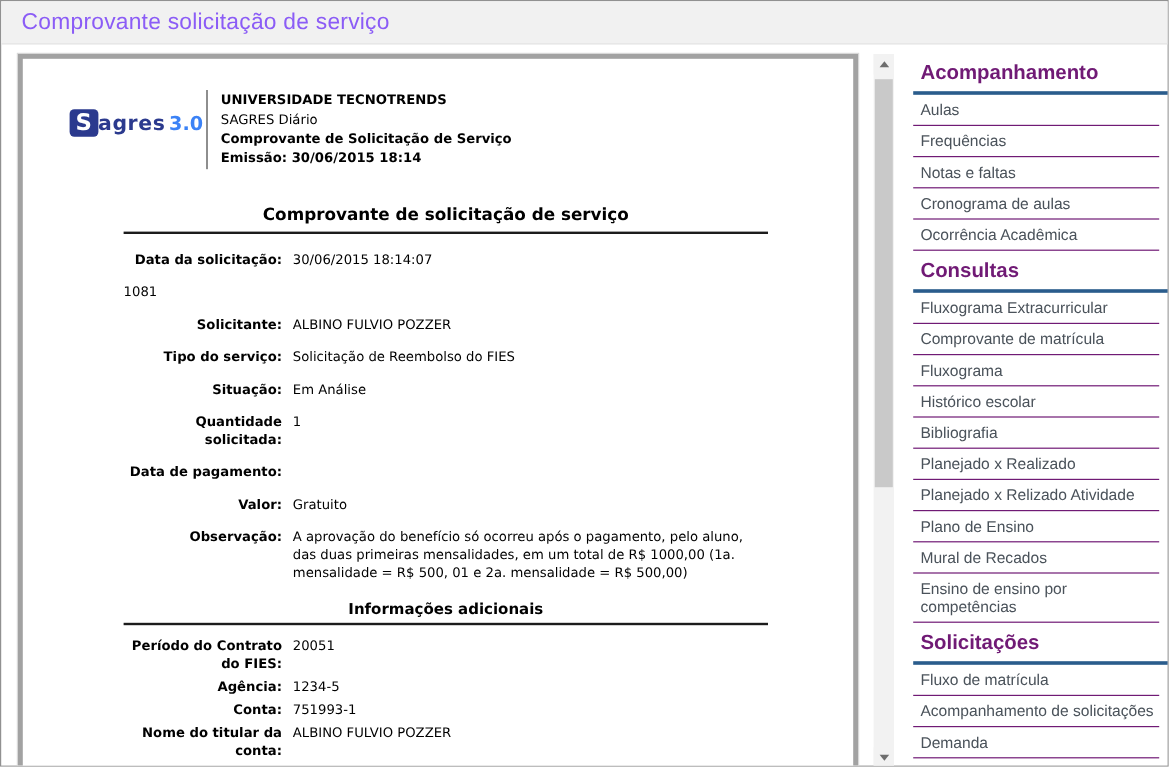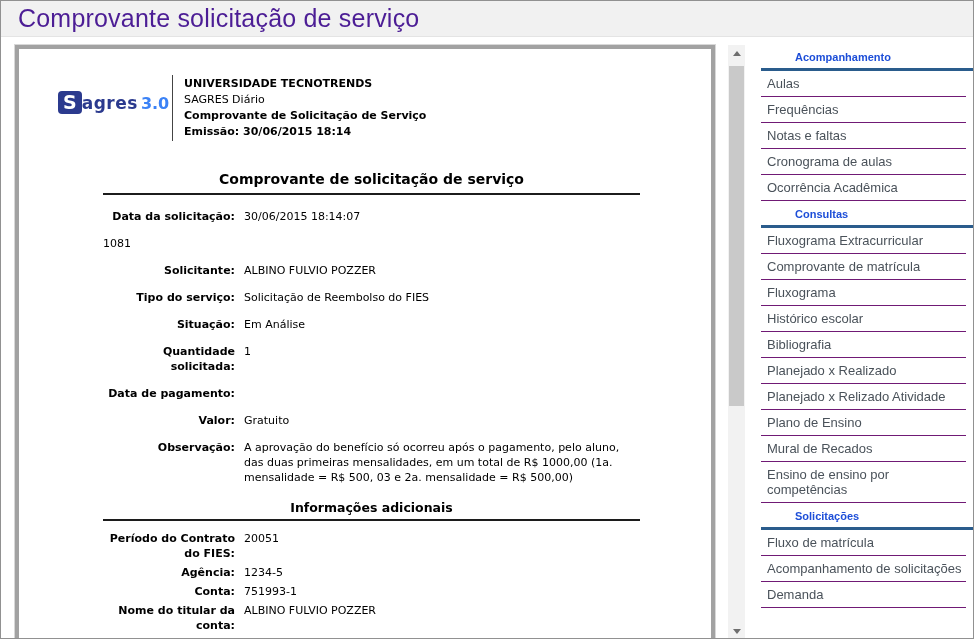--- a/index.html
+++ b/index.html
@@ -5,21 +5,21 @@
   * { margin:0; padding:0; box-sizing:border-box; }
   html,body { width:974px; height:639px; background:#fff; font-family:"Liberation Sans",sans-serif; }
 
   .window { position:relative; width:974px; height:639px; background:#fff;
             border:1px solid #919191; overflow:hidden; }
 
   
   .titlebar { position:absolute; top:0; left:0; right:0; height:36px; background:#f1f1f1;
               border-bottom:1px solid #e4e4e4; display:flex; align-items:center;
               padding-left:17px; }
-  .titlebar span { color:#4c1d95; font-size:25px; font-weight:400; letter-spacing:.2px; }
+  .titlebar span { color:#8b5cf6; font-size:19px; font-weight:400; letter-spacing:.2px; }
 
   
   .page { position:absolute; left:14px; top:44px; width:700px; height:640px; background:#fff;
           border:4px solid #a2a2a2; box-shadow:0 0 0 1px #d8d8d8; overflow:hidden;
           font-family:"DejaVu Sans",sans-serif; color:#000; }
 
   .doc-header { display:flex; align-items:flex-start; margin:26px 0 0 39px; }
   .logo { display:flex; align-items:baseline; margin-top:16px; width:108px; }
   .logo-s { display:inline-block; background:#2b3a8e; color:#fff; font-weight:bold;
             font-size:19px; line-height:22px; padding:0 5px 1px 5px; border-radius:4px; }
@@ -51,21 +51,21 @@
             display:flex; align-items:center; justify-content:center; }
   .sb-up { top:0; } .sb-down { bottom:0; }
   .tri-up   { width:0; height:0; border-left:4px solid transparent; border-right:4px solid transparent;
               border-bottom:5px solid #6e6e6e; }
   .tri-down { width:0; height:0; border-left:4px solid transparent; border-right:4px solid transparent;
               border-top:5px solid #6e6e6e; }
   .sb-thumb { position:absolute; left:1px; top:21px; width:15px; height:340px; background:#c9c9c9; }
 
   
   .sidebar { position:absolute; left:760px; top:44px; width:213px; }
-  .side-header { color:#1d4ed8; font-size:11px; font-weight:bold; padding:7px 0 5px 6px;margin-left:28px; }
+  .side-header { color:#701a75; font-size:17px; font-weight:bold; padding:7px 0 5px 6px; }
   .side-header.first { padding-top:6px; }
   .side-underline { height:3px; background:#2a5c8c; width:100%; }
   .side-item { font-size:13px; color:#4a525a; padding:5px 0 5px 6px; cursor:pointer;
                border-bottom:1px solid #701a75; margin-right:8px; }
 </style>
 </head>
 <body>
 
 <div class="window">
 
@@ -120,21 +120,21 @@
           <div class="frow">
             <div class="flbl">Data de pagamento:</div>
             <div class="fval"></div>
           </div>
           <div class="frow">
             <div class="flbl">Valor:</div>
             <div class="fval">Gratuito</div>
           </div>
           <div class="frow">
             <div class="flbl">Observação:</div>
-            <div class="fval">A aprovação do benefício só ocorreu após o pagamento, pelo aluno, das duas primeiras mensalidades, em um total de R$ 1000,00 (1a. mensalidade = R$ 500, 03 e 2a. mensalidade = R$ 500,00)</div>
+            <div class="fval">A aprovação do benefício só ocorreu após o pagamento, pelo aluno, das duas primeiras mensalidades, em um total de R$ 1000,00 (1a. mensalidade = R$ 500, 01 e 2a. mensalidade = R$ 500,00)</div>
           </div>
         </div>
 
       <div class="section-title">Informações adicionais</div>
       <hr class="section-rule">
 
       <div class="fields add" id="add-fields">
           <div class="frow">
             <div class="flbl">Período do Contrato do FIES:</div>
             <div class="fval">20051</div>

